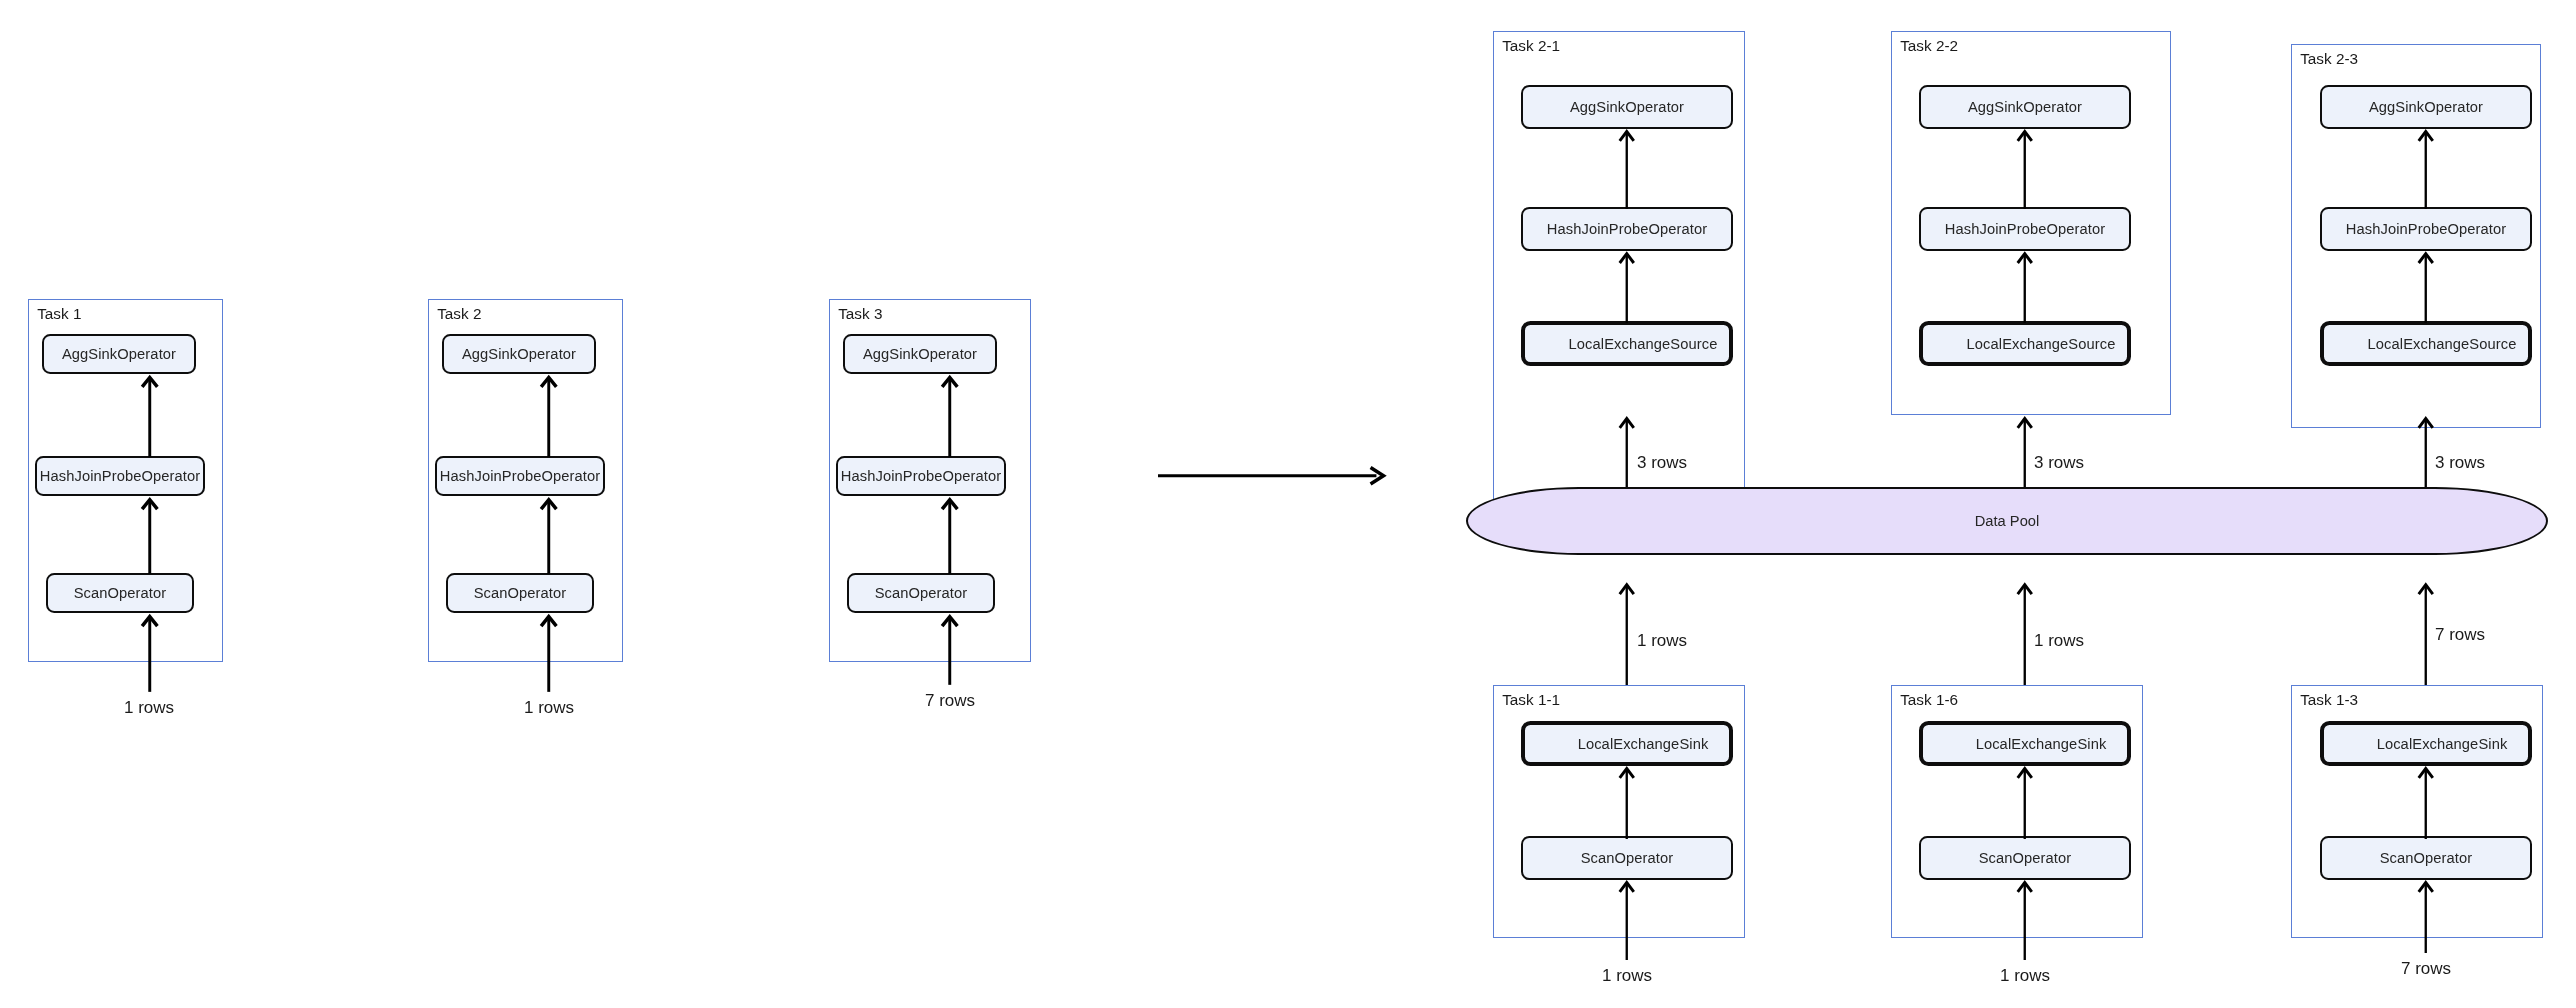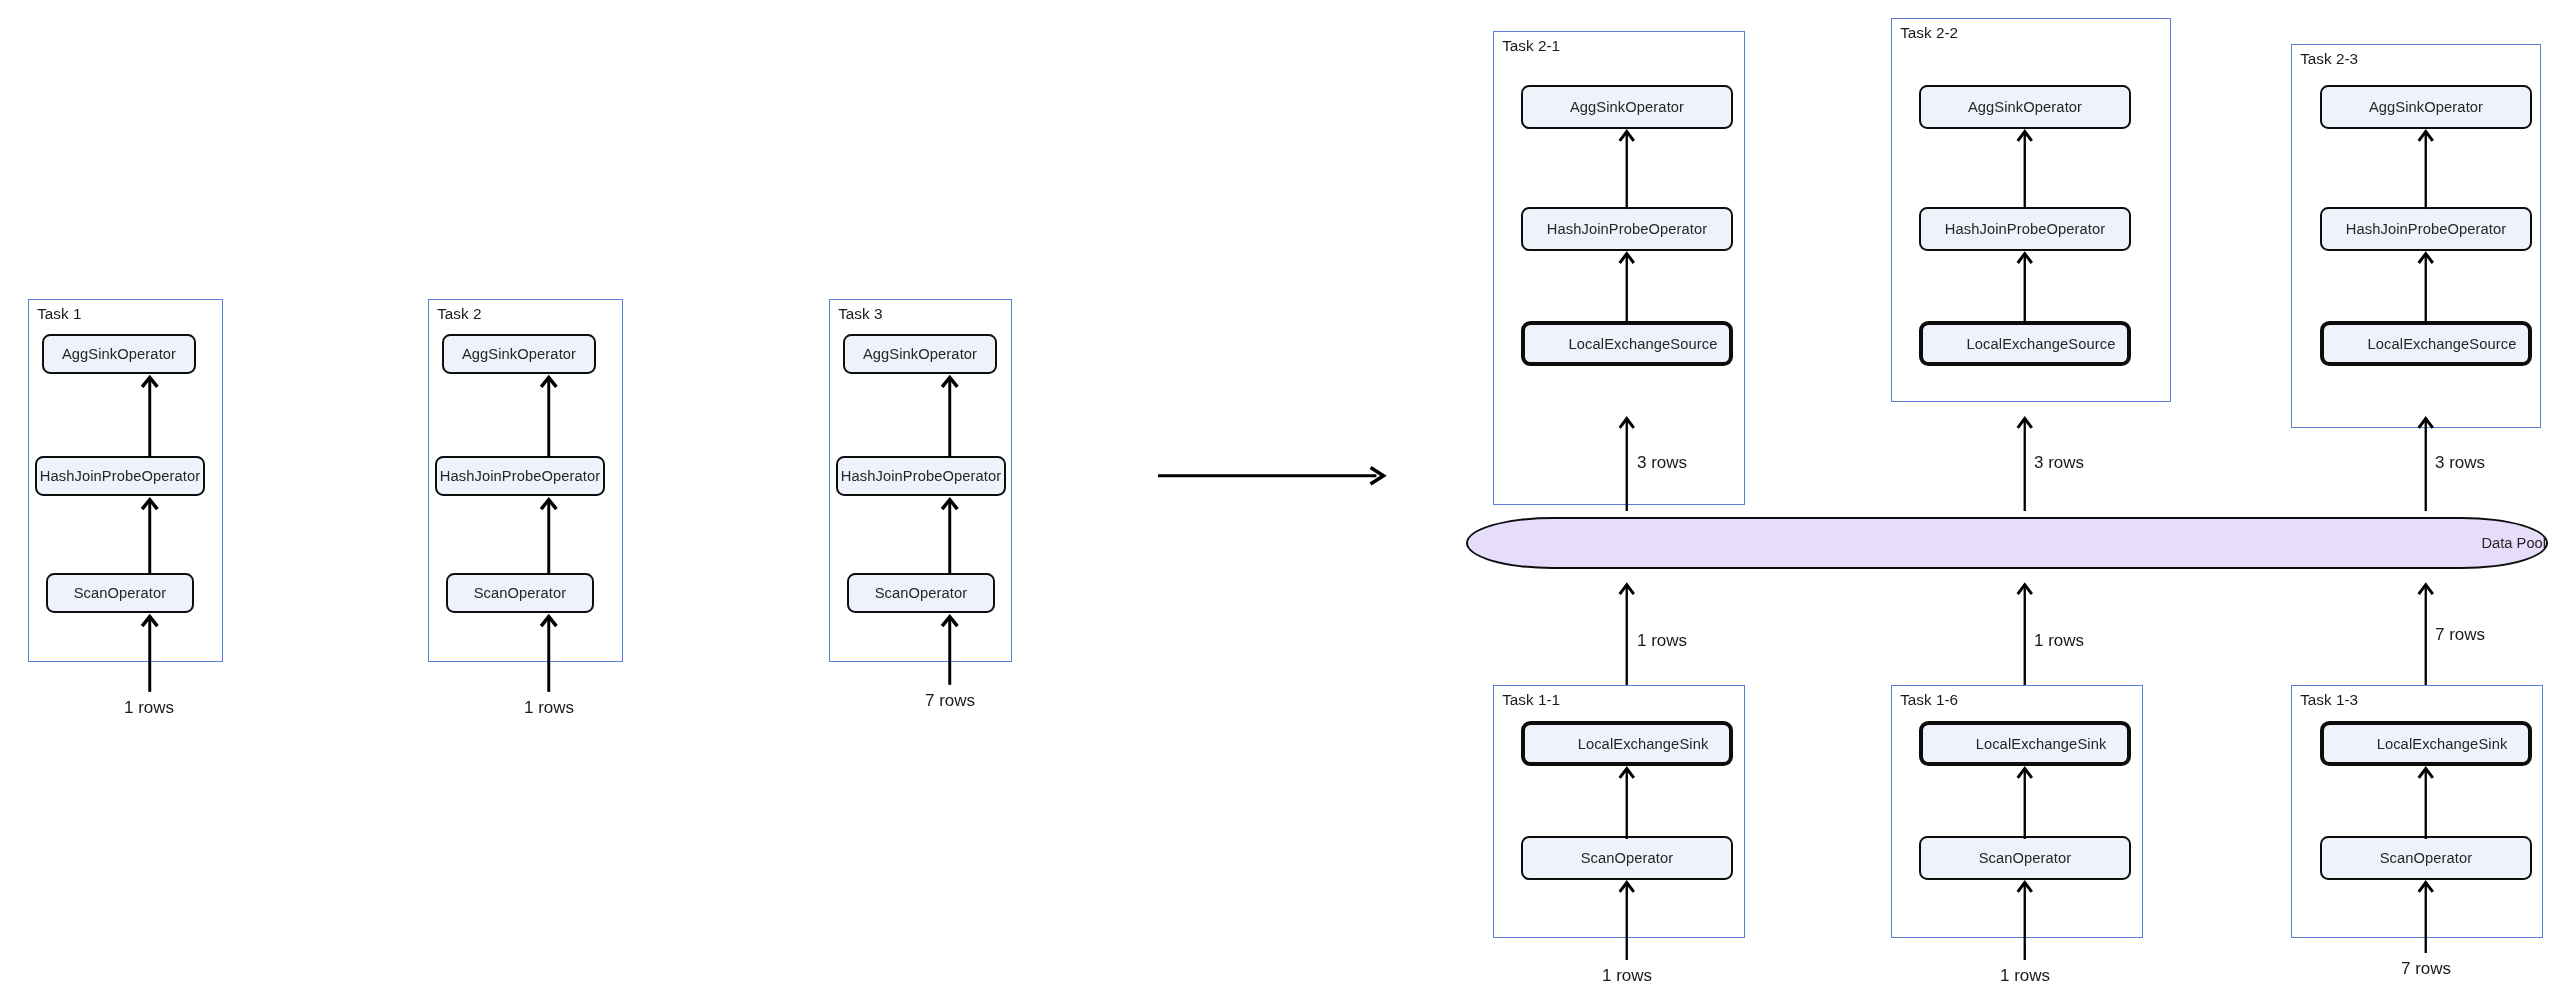--- a/index.html
+++ b/index.html
@@ -157,21 +157,21 @@
   <svg class="arrow-v" style="left:537px; top:374px; width:23.5px; height:83px;" viewBox="0 0 40 142">
     <path class="arrow-line" d="M20 142 L20 8"></path>
     <path class="arrow-head" d="M7 22 L20 6 L33 22"></path>
   </svg>
   <svg class="arrow-v" style="left:537px; top:613px; width:23.5px; height:79px;" viewBox="0 0 40 134">
     <path class="arrow-line" d="M20 134 L20 8"></path>
     <path class="arrow-head" d="M7 22 L20 6 L33 22"></path>
   </svg>
   <div class="edge-label centered" style="left:549px; top:698px;">1 rows</div>
 
-  <div class="task-box" style="left:829px; top:299px; width:183px; height:363px;">
+  <div class="task-box" style="left:829px; top:299px; width:202px; height:363px;">
     <div class="task-label">Task 3</div>
   </div>
   <div class="op" style="left:843px; top:334px; width:154px; height:40px;">
     <span>AggSinkOperator</span>
   </div>
   <div class="op" style="left:836px; top:456px; width:170px; height:40px;">
     <span>HashJoinProbeOperator</span>
   </div>
   <div class="op" style="left:847px; top:573px; width:148px; height:40px;">
     <span>ScanOperator</span>
@@ -214,21 +214,21 @@
   <svg class="arrow-v" style="left:1615px; top:128px; width:23.5px; height:81px;" viewBox="0 0 40 138">
     <path class="arrow-line thin" d="M20 138 L20 8"></path>
     <path class="arrow-head thin" d="M8 22 L20 6 L32 22"></path>
   </svg>
   <svg class="arrow-v" style="left:1615px; top:415px; width:23.5px; height:96px;" viewBox="0 0 40 164">
     <path class="arrow-line thin" d="M20 164 L20 8"></path>
     <path class="arrow-head thin" d="M8 22 L20 6 L32 22"></path>
   </svg>
   <div class="edge-label" style="left:1637px; top:453px;">3 rows</div>
 
-  <div class="task-box" style="left:1891px; top:18px; width:280px; height:384px;">
+  <div class="task-box" style="left:1891px; top:31px; width:280px; height:384px;">
     <div class="task-label">Task 2-2</div>
   </div>
   <div class="op" style="left:1919px; top:85px; width:212px; height:44px;">
     <span>AggSinkOperator</span>
   </div>
   <div class="op" style="left:1919px; top:207px; width:212px; height:44px;">
     <span>HashJoinProbeOperator</span>
   </div>
   <div class="op thick" style="left:1919px; top:321px; width:212px; height:45px;">
     <span>LocalExchangeSource</span>
@@ -266,21 +266,21 @@
   <svg class="arrow-v" style="left:2414px; top:128px; width:23.5px; height:81px;" viewBox="0 0 40 138">
     <path class="arrow-line thin" d="M20 138 L20 8"></path>
     <path class="arrow-head thin" d="M8 22 L20 6 L32 22"></path>
   </svg>
   <svg class="arrow-v" style="left:2414px; top:415px; width:23.5px; height:96px;" viewBox="0 0 40 164">
     <path class="arrow-line thin" d="M20 164 L20 8"></path>
     <path class="arrow-head thin" d="M8 22 L20 6 L32 22"></path>
   </svg>
   <div class="edge-label" style="left:2435px; top:453px;">3 rows</div>
 
-  <div class="pool" style="left:1466px; top:517px; width:1082px; height:52px;justify-content:flex-end;">
+  <div class="pool" style="left:1466px; top:487px; width:1082px; height:68px;">
     <span>Data Pool</span>
   </div>
 
   <svg class="arrow-v" style="left:1615px; top:581px; width:23.5px; height:112px;" viewBox="0 0 40 190">
     <path class="arrow-line thin" d="M20 190 L20 8"></path>
     <path class="arrow-head thin" d="M8 22 L20 6 L32 22"></path>
   </svg>
   <div class="edge-label" style="left:1637px; top:631px;">1 rows</div>
 
   <div class="task-box" style="left:1493px; top:685px; width:252px; height:253px;">

